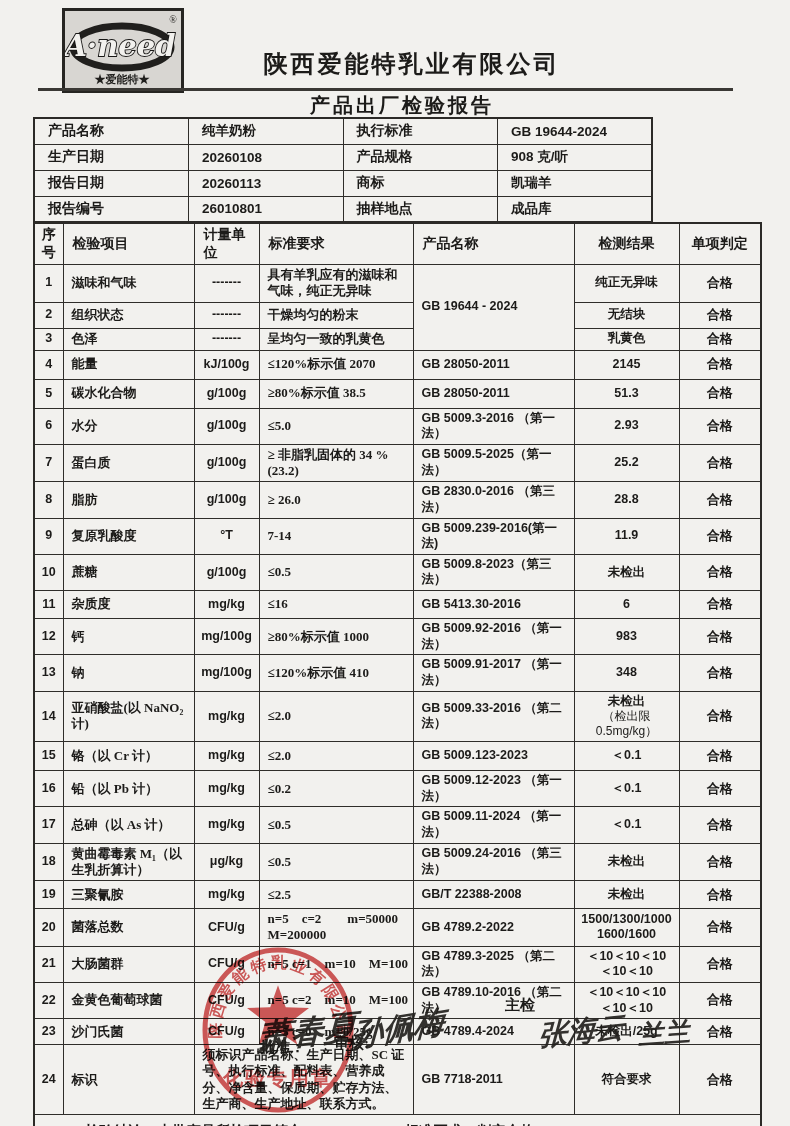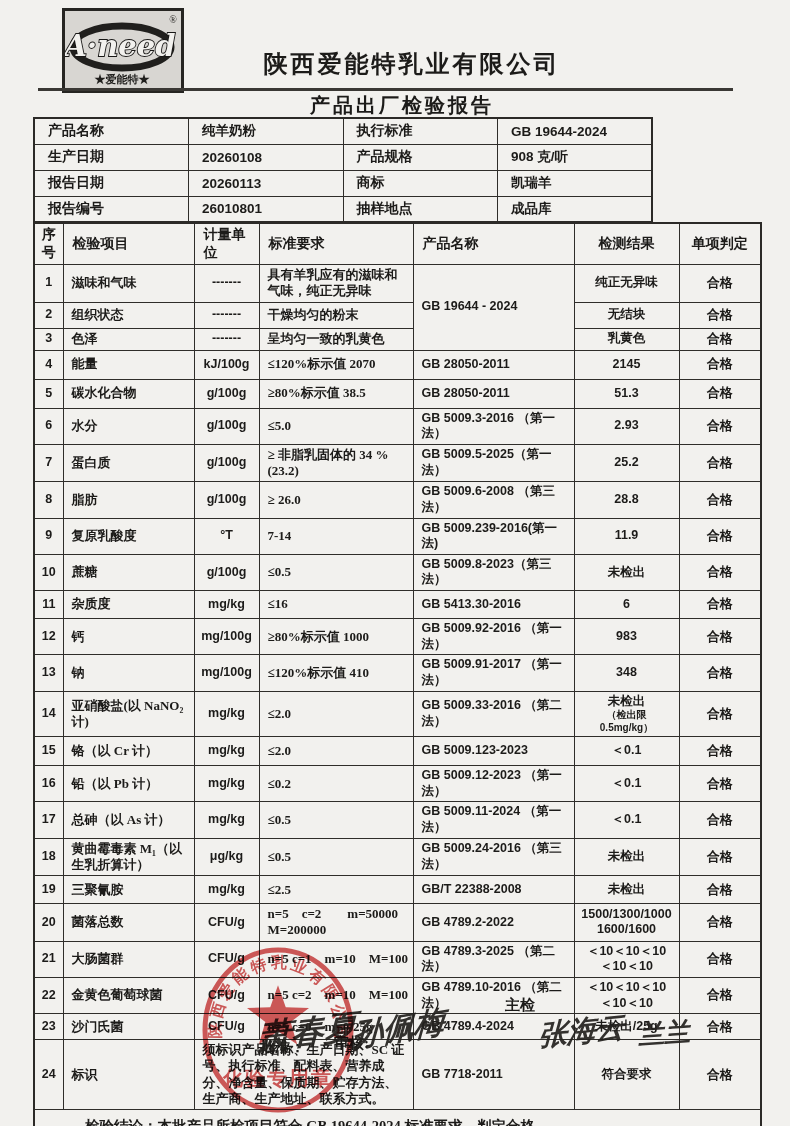--- a/index.html
+++ b/index.html
@@ -45,21 +45,21 @@
   }
   .report-table th{
     font-size:14px;font-weight:bold;padding:2px 3px;text-align:center;
   }
   .report-table th.al{text-align:left;padding-left:9px;}
   .report-table td{padding:2px 4px;font-weight:600;line-height:1.25;}
   td.c{text-align:center;}
   td.l{text-align:left;padding-left:8px;}
   td.pre{white-space:pre-line;}
   td.latin{font-family:"Liberation Sans", sans-serif;font-weight:700;font-size:12.5px;}
-  .result-note{font-size:10px;font-weight:700;}
+  .result-note{font-size:12px;font-weight:400;}
   .conclusion-cell{padding:6px 6px 6px 50px !important;font-size:14.5px;font-weight:700;}
   
   .sig-label{position:absolute;font-size:15px;font-weight:bold;}
   .handwriting{
     position:absolute;
     font-family:"DejaVu Serif", serif;
     font-style:italic;font-weight:bold;color:#23211e;
     transform:rotate(-6deg) skewX(-8deg);
     opacity:.92;white-space:nowrap;
   }
@@ -194,21 +194,21 @@
 (23.2)</td>
           <td class="l latin">GB 5009.5-2025（第一法）</td>
           <td class="c pre latin">25.2</td>
           <td class="c">合格</td>
         </tr>
         <tr style="height: 28px;">
           <td class="c latin">8</td>
           <td class="l">脂肪</td>
           <td class="c latin">g/100g</td>
           <td class="l pre">≥ 26.0</td>
-          <td class="l latin">GB 5009.6-2008 （第三法）</td>
+          <td class="l latin">GB 2830.0-2016 （第三法）</td>
           <td class="c pre latin">28.8</td>
           <td class="c">合格</td>
         </tr>
         <tr style="height: 29px;">
           <td class="c latin">9</td>
           <td class="l">复原乳酸度</td>
           <td class="c latin">°T</td>
           <td class="l pre">7-14</td>
           <td class="l latin">GB 5009.239-2016(第一法)</td>
           <td class="c pre latin">11.9</td>

